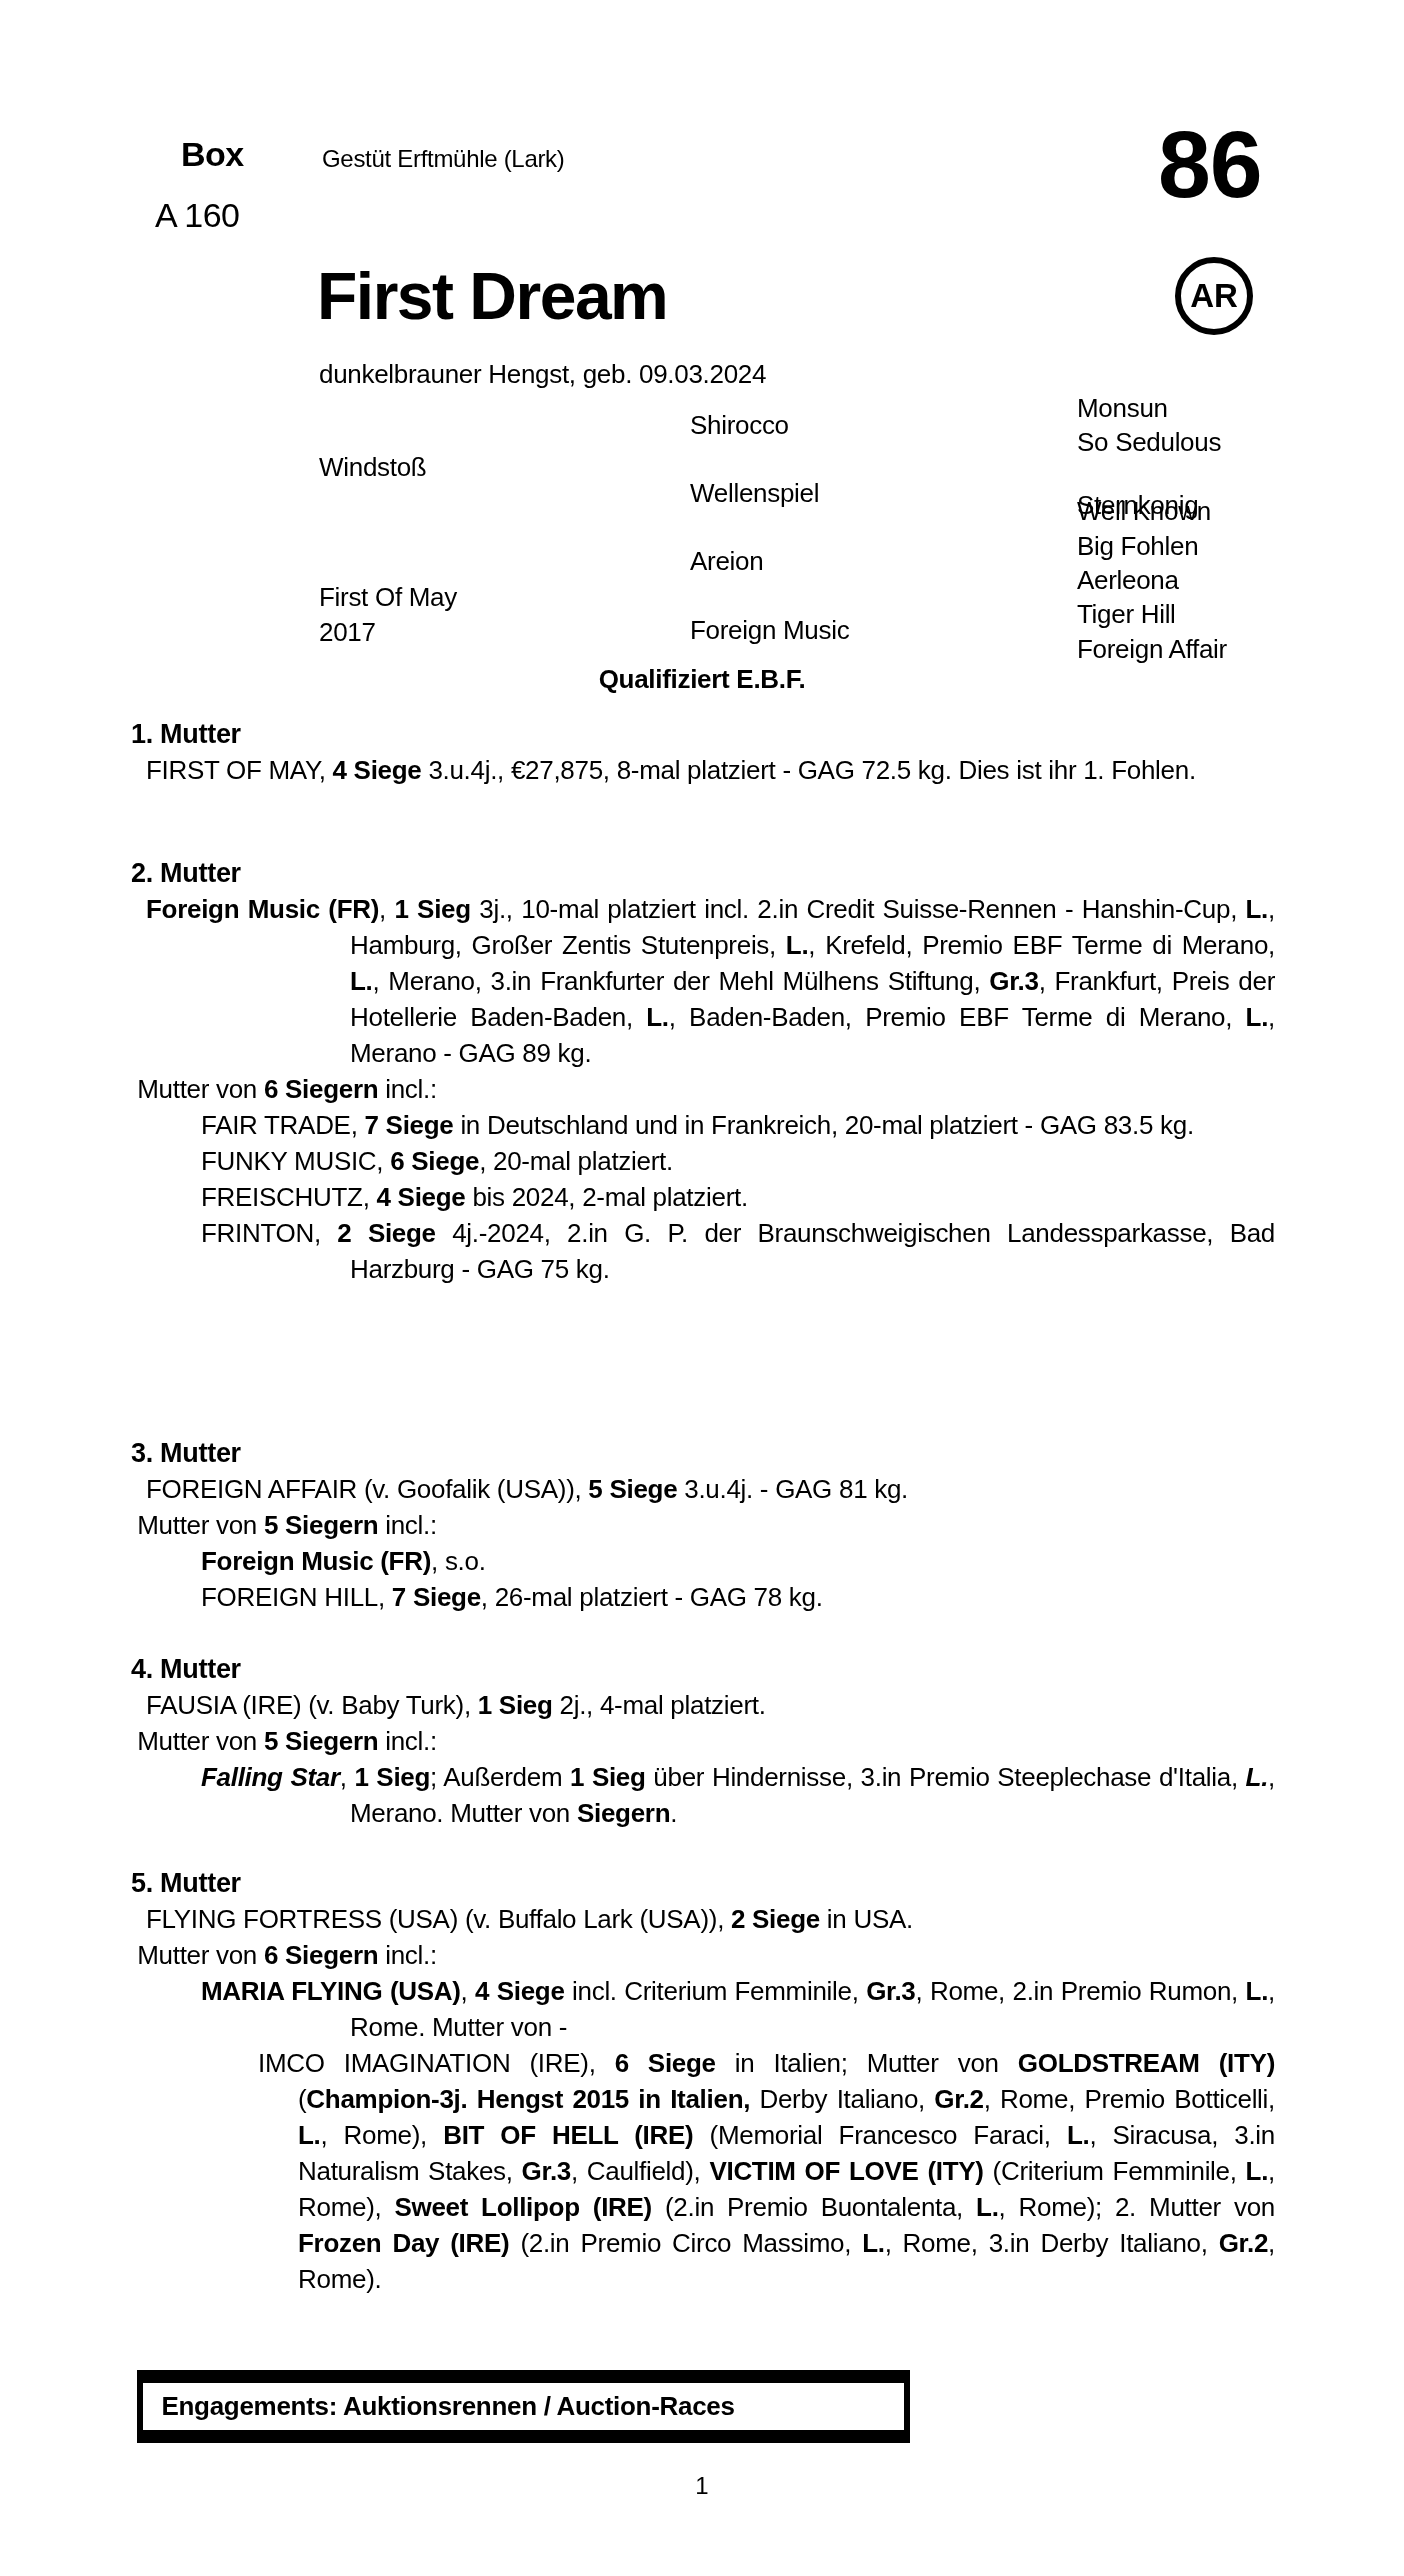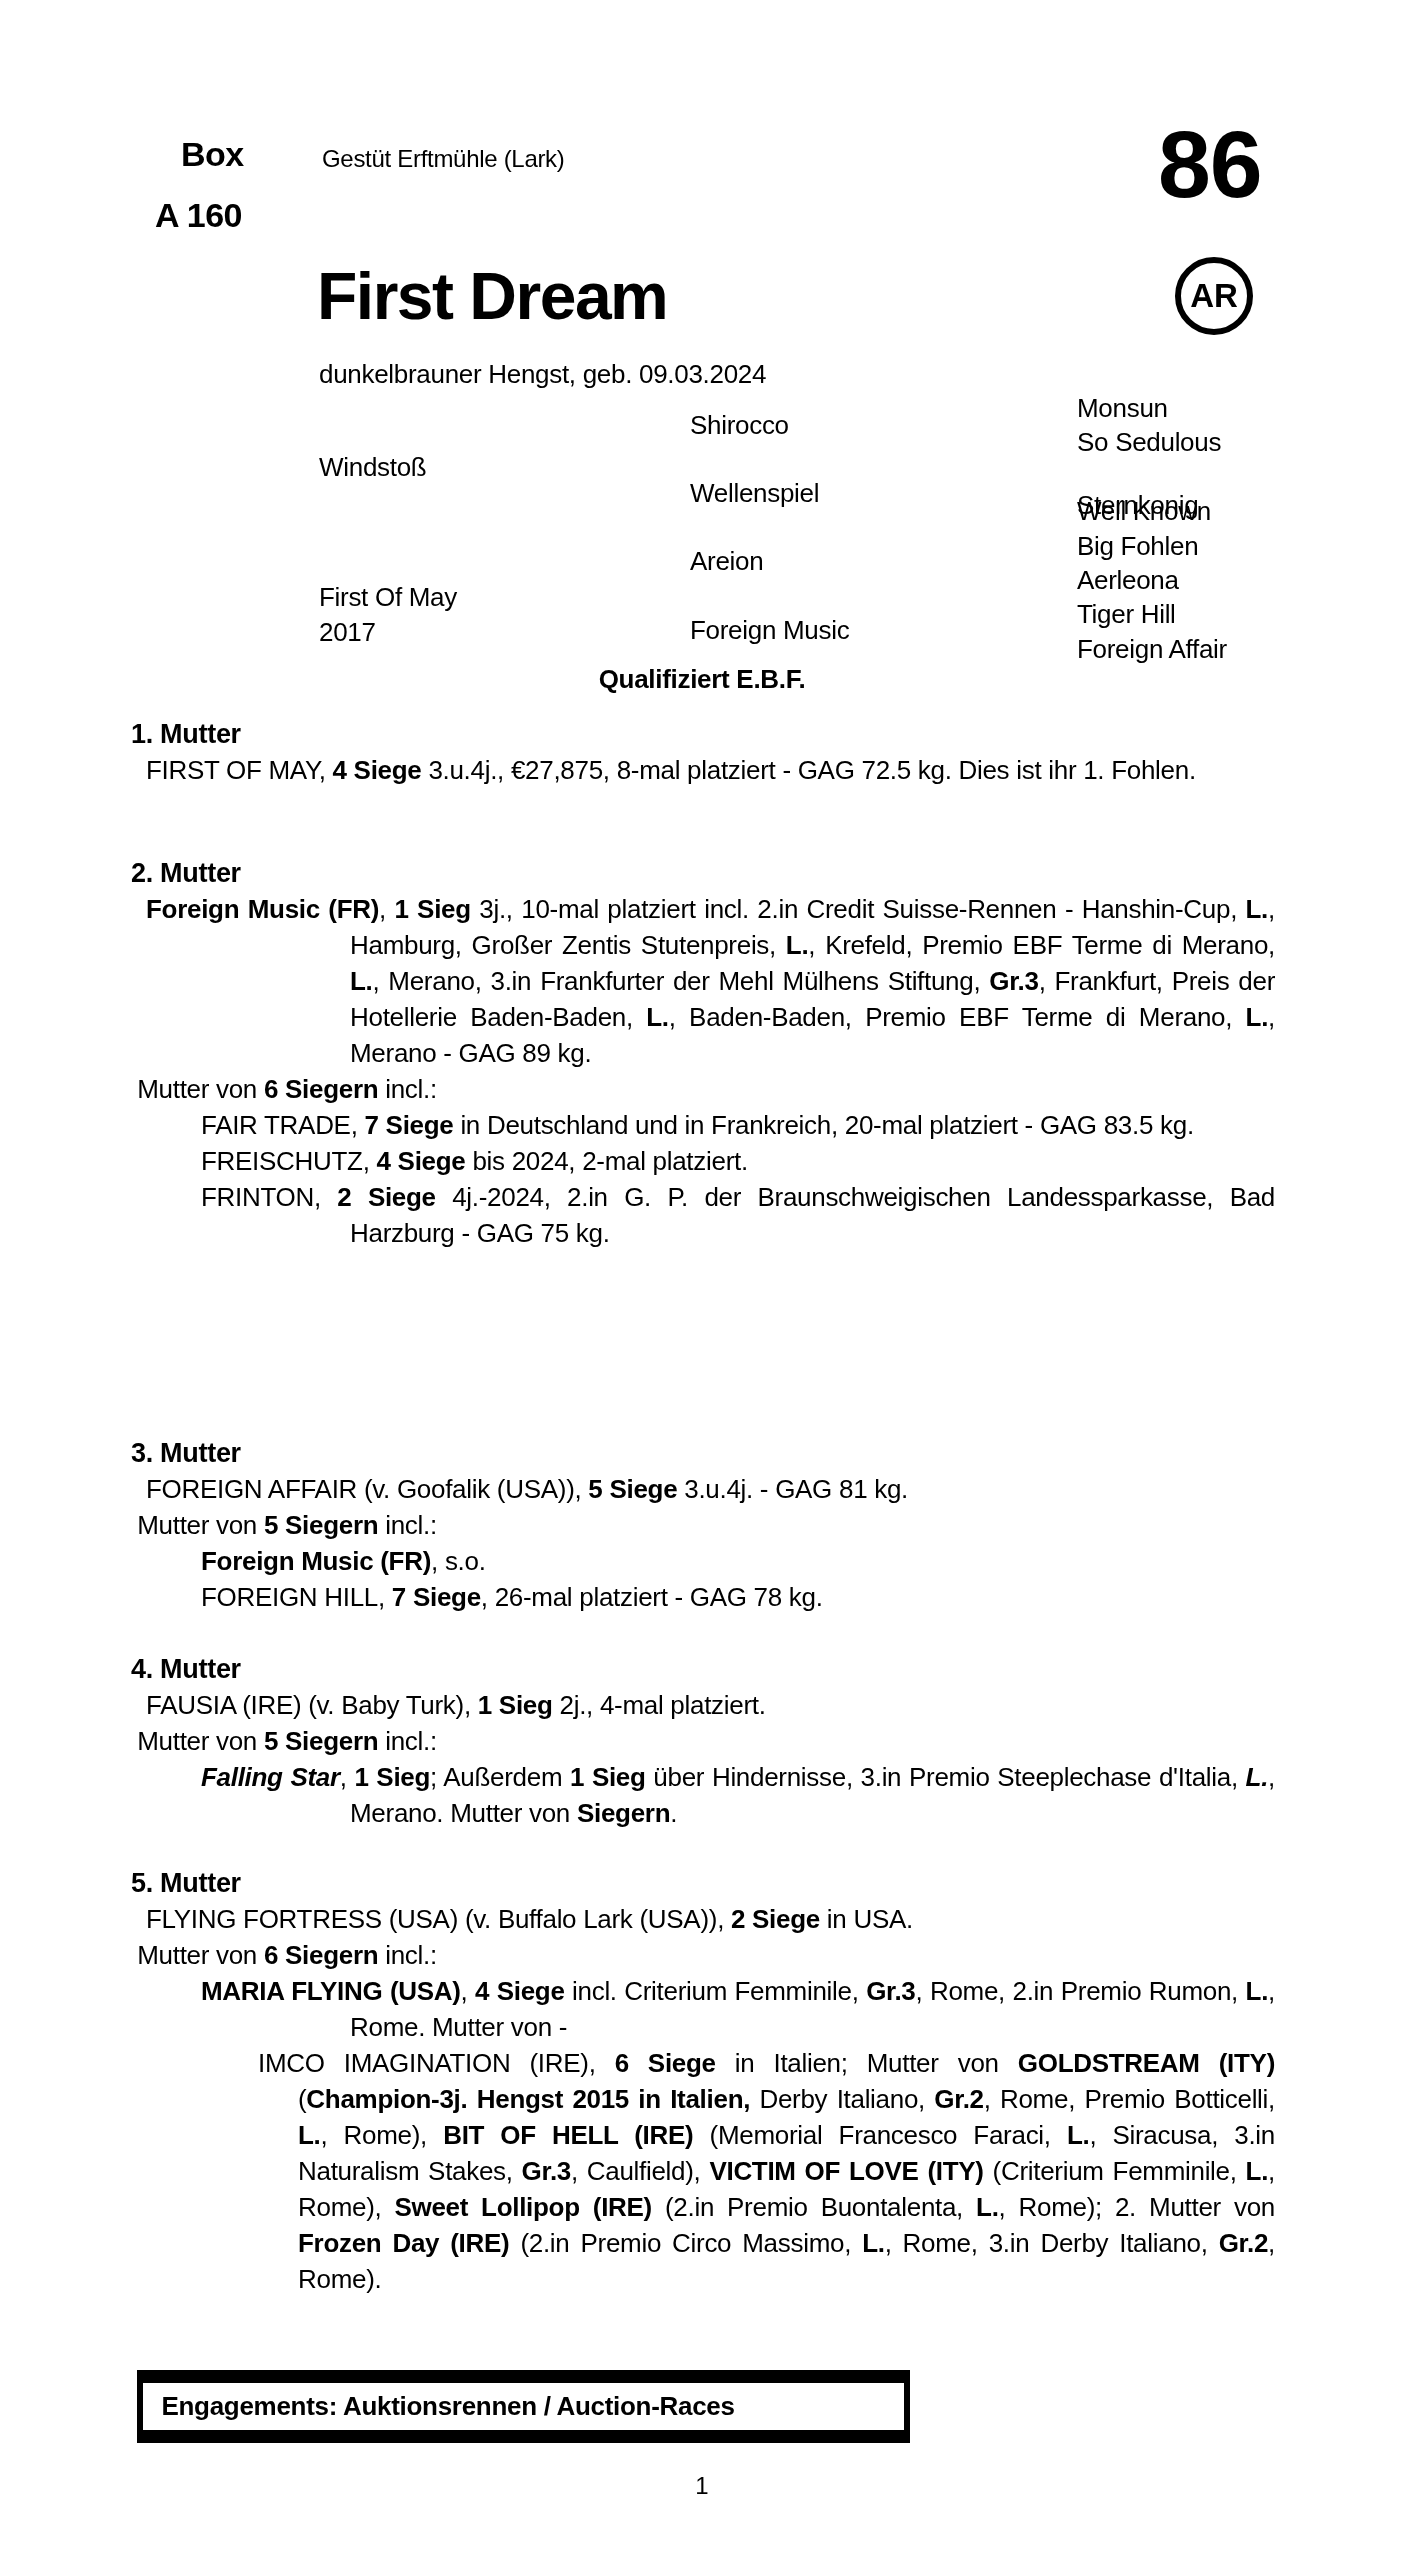--- a/index.html
+++ b/index.html
@@ -9,21 +9,21 @@
     margin:0 auto;
     background:#ffffff;
     color:#000;
     font-family:"Liberation Sans", sans-serif;
     overflow:hidden;
   }
   .abs { position:absolute; }
 
   
   .box-label   { left:181px;  top:135px;  font-size:34px; font-weight:bold; letter-spacing:-0.5px; }
-  .box-code    { left:155px;  top:196px;  font-size:34px; font-weight:bold; letter-spacing:-0.5px; }
+  .box-code    { left:155px;  top:196px;  font-size:34px; font-weight:normal; letter-spacing:-0.5px; }
   .consignor   { left:322px;  top:145px;  font-size:24px; letter-spacing:-0.3px; }
   .lot-number  { left:1158px; top:117px;  font-size:95px; font-weight:bold; line-height:1; letter-spacing:-1px; }
   .horse-name  { left:317px;  top:260px;  font-size:66px; font-weight:bold; line-height:1.1; letter-spacing:-1.5px; }
   .horse-desc  { left:319px;  top:359px;  font-size:26px; letter-spacing:-0.3px; }
   .ar-badge {
     left:1175px; top:257px; width:78px; height:78px;
     border:6.7px solid #000; border-radius:50%;
     display:flex; align-items:center; justify-content:center;
     font-size:33px; font-weight:bold; box-sizing:border-box;
   }
@@ -112,20 +112,21 @@
     <div class="paras">
         <div class="p-para"><span>FIRST OF MAY, </span><span style="font-weight: bold;">4 Siege</span><span> 3.u.4j., €27,875, 8-mal platziert - GAG 72.5 kg. Dies ist ihr 1. Fohlen.</span></div>
       </div>
   </div>
   <div class="section sec-2">
     <div class="sec-heading">2. Mutter</div>
     <div class="paras">
         <div class="p-para"><span style="font-weight: bold;">Foreign Music (FR)</span><span>, </span><span style="font-weight: bold;">1 Sieg</span><span> 3j., 10-mal platziert incl. 2.in Credit Suisse-Rennen - Hanshin-Cup, </span><span style="font-weight: bold;">L.</span><span>, Hamburg, Großer Zentis Stutenpreis, </span><span style="font-weight: bold;">L.</span><span>, Krefeld, Premio EBF Terme di Merano, </span><span style="font-weight: bold;">L.</span><span>, Merano, 3.in Frankfurter der Mehl Mülhens Stiftung, </span><span style="font-weight: bold;">Gr.3</span><span>, Frankfurt, Preis der Hotellerie Baden-Baden, </span><span style="font-weight: bold;">L.</span><span>, Baden-Baden, Premio EBF Terme di Merano, </span><span style="font-weight: bold;">L.</span><span>, Merano - GAG 89 kg.</span></div>
         <div class="p-mvon"><span>Mutter von </span><span style="font-weight: bold;">6 Siegern</span><span> incl.:</span></div>
         <div class="p-sub"><span>FAIR TRADE, </span><span style="font-weight: bold;">7 Siege</span><span> in Deutschland und in Frankreich, 20-mal platziert - GAG 83.5 kg.</span></div>
+        <div class="p-sub"><span>FUNKY MUSIC, </span><span style="font-weight: bold;">6 Siege</span><span>, 20-mal platziert.</span></div>
         <div class="p-sub"><span>FREISCHUTZ, </span><span style="font-weight: bold;">4 Siege</span><span> bis 2024, 2-mal platziert.</span></div>
         <div class="p-sub"><span>FRINTON, </span><span style="font-weight: bold;">2 Siege</span><span> 4j.-2024, 2.in G. P. der Braunschweigischen Landessparkasse, Bad Harzburg - GAG 75 kg.</span></div>
       </div>
   </div>
   <div class="section sec-3">
     <div class="sec-heading">3. Mutter</div>
     <div class="paras">
         <div class="p-para"><span>FOREIGN AFFAIR (v. Goofalik (USA)), </span><span style="font-weight: bold;">5 Siege</span><span> 3.u.4j. - GAG 81 kg.</span></div>
         <div class="p-mvon"><span>Mutter von </span><span style="font-weight: bold;">5 Siegern</span><span> incl.:</span></div>
         <div class="p-sub"><span style="font-weight: bold;">Foreign Music (FR)</span><span>, s.o.</span></div>

